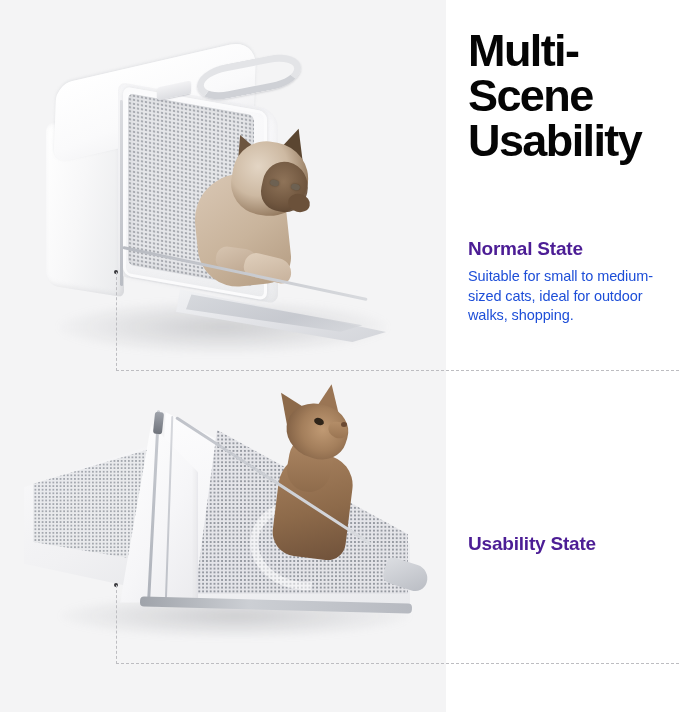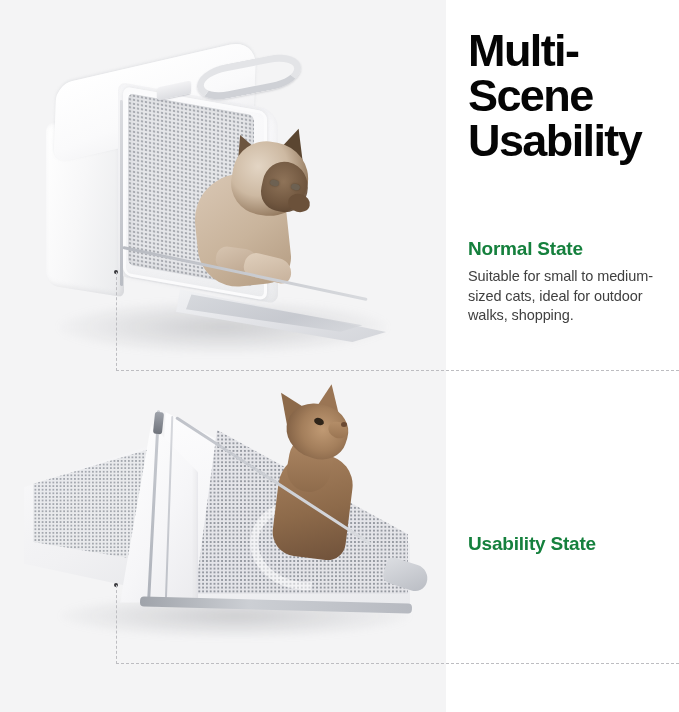--- a/index.html
+++ b/index.html
@@ -48,26 +48,26 @@
     font-size:45px;line-height:45px;
     font-weight:700;letter-spacing:-1.6px;
     color:#050505;
   }
   .block{position:absolute;left:468px;width:208px;}
   .block.one{top:238px;}
   .block.two{top:533px;}
   .block h3{
     margin:0 0 7px 0;
     font-size:19px;line-height:22px;font-weight:700;
-    letter-spacing:-0.2px;color:#15803d;
+    letter-spacing:-0.2px;color:#4c1d95;
   }
   .block p{
     margin:0;
     font-size:14.5px;line-height:19.5px;font-weight:400;
-    letter-spacing:-0.1px;color:#404040;
+    letter-spacing:-0.1px;color:#1d4ed8;
   }
 
   
   .scene{position:absolute;overflow:hidden;}
   .scene1{left:0;top:0;width:446px;height:368px;}
   .scene2{left:0;top:372px;width:446px;height:292px;}
 
   .floor-shadow{
     position:absolute;border-radius:50%;
     background:radial-gradient(ellipse at center,rgba(120,122,128,.30) 0%,rgba(150,152,158,.12) 52%,rgba(255,255,255,0) 74%);

